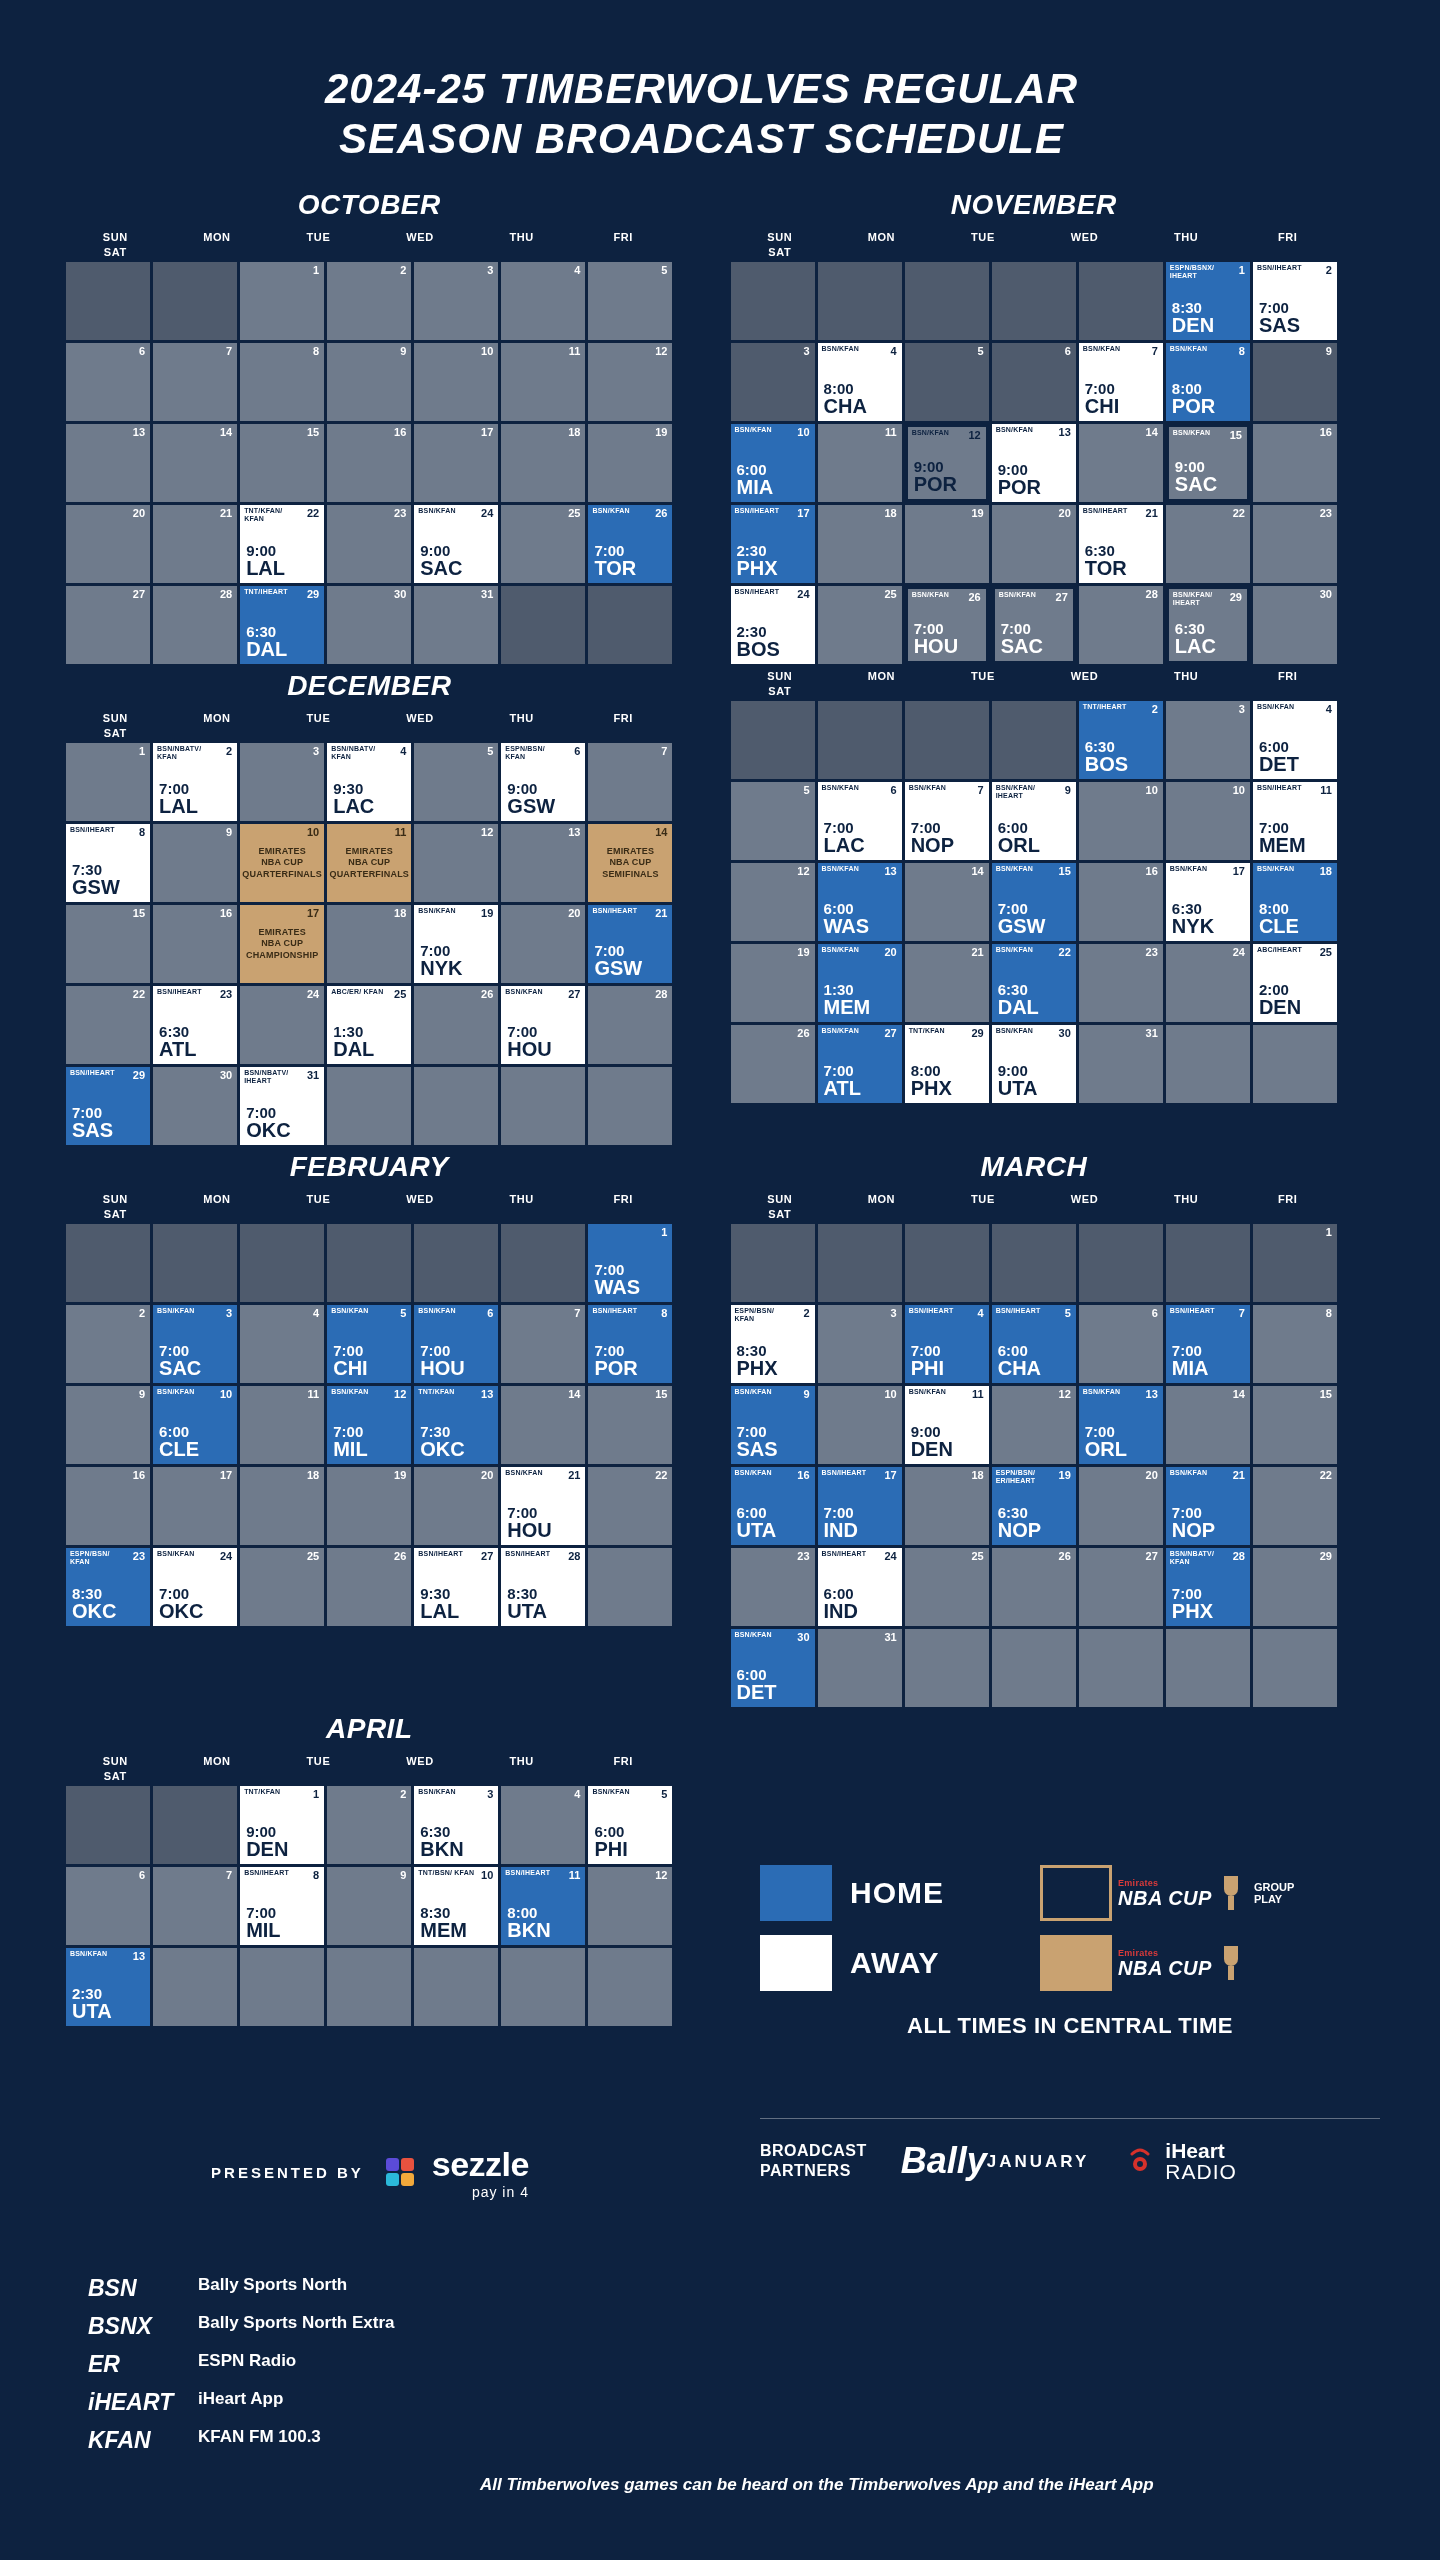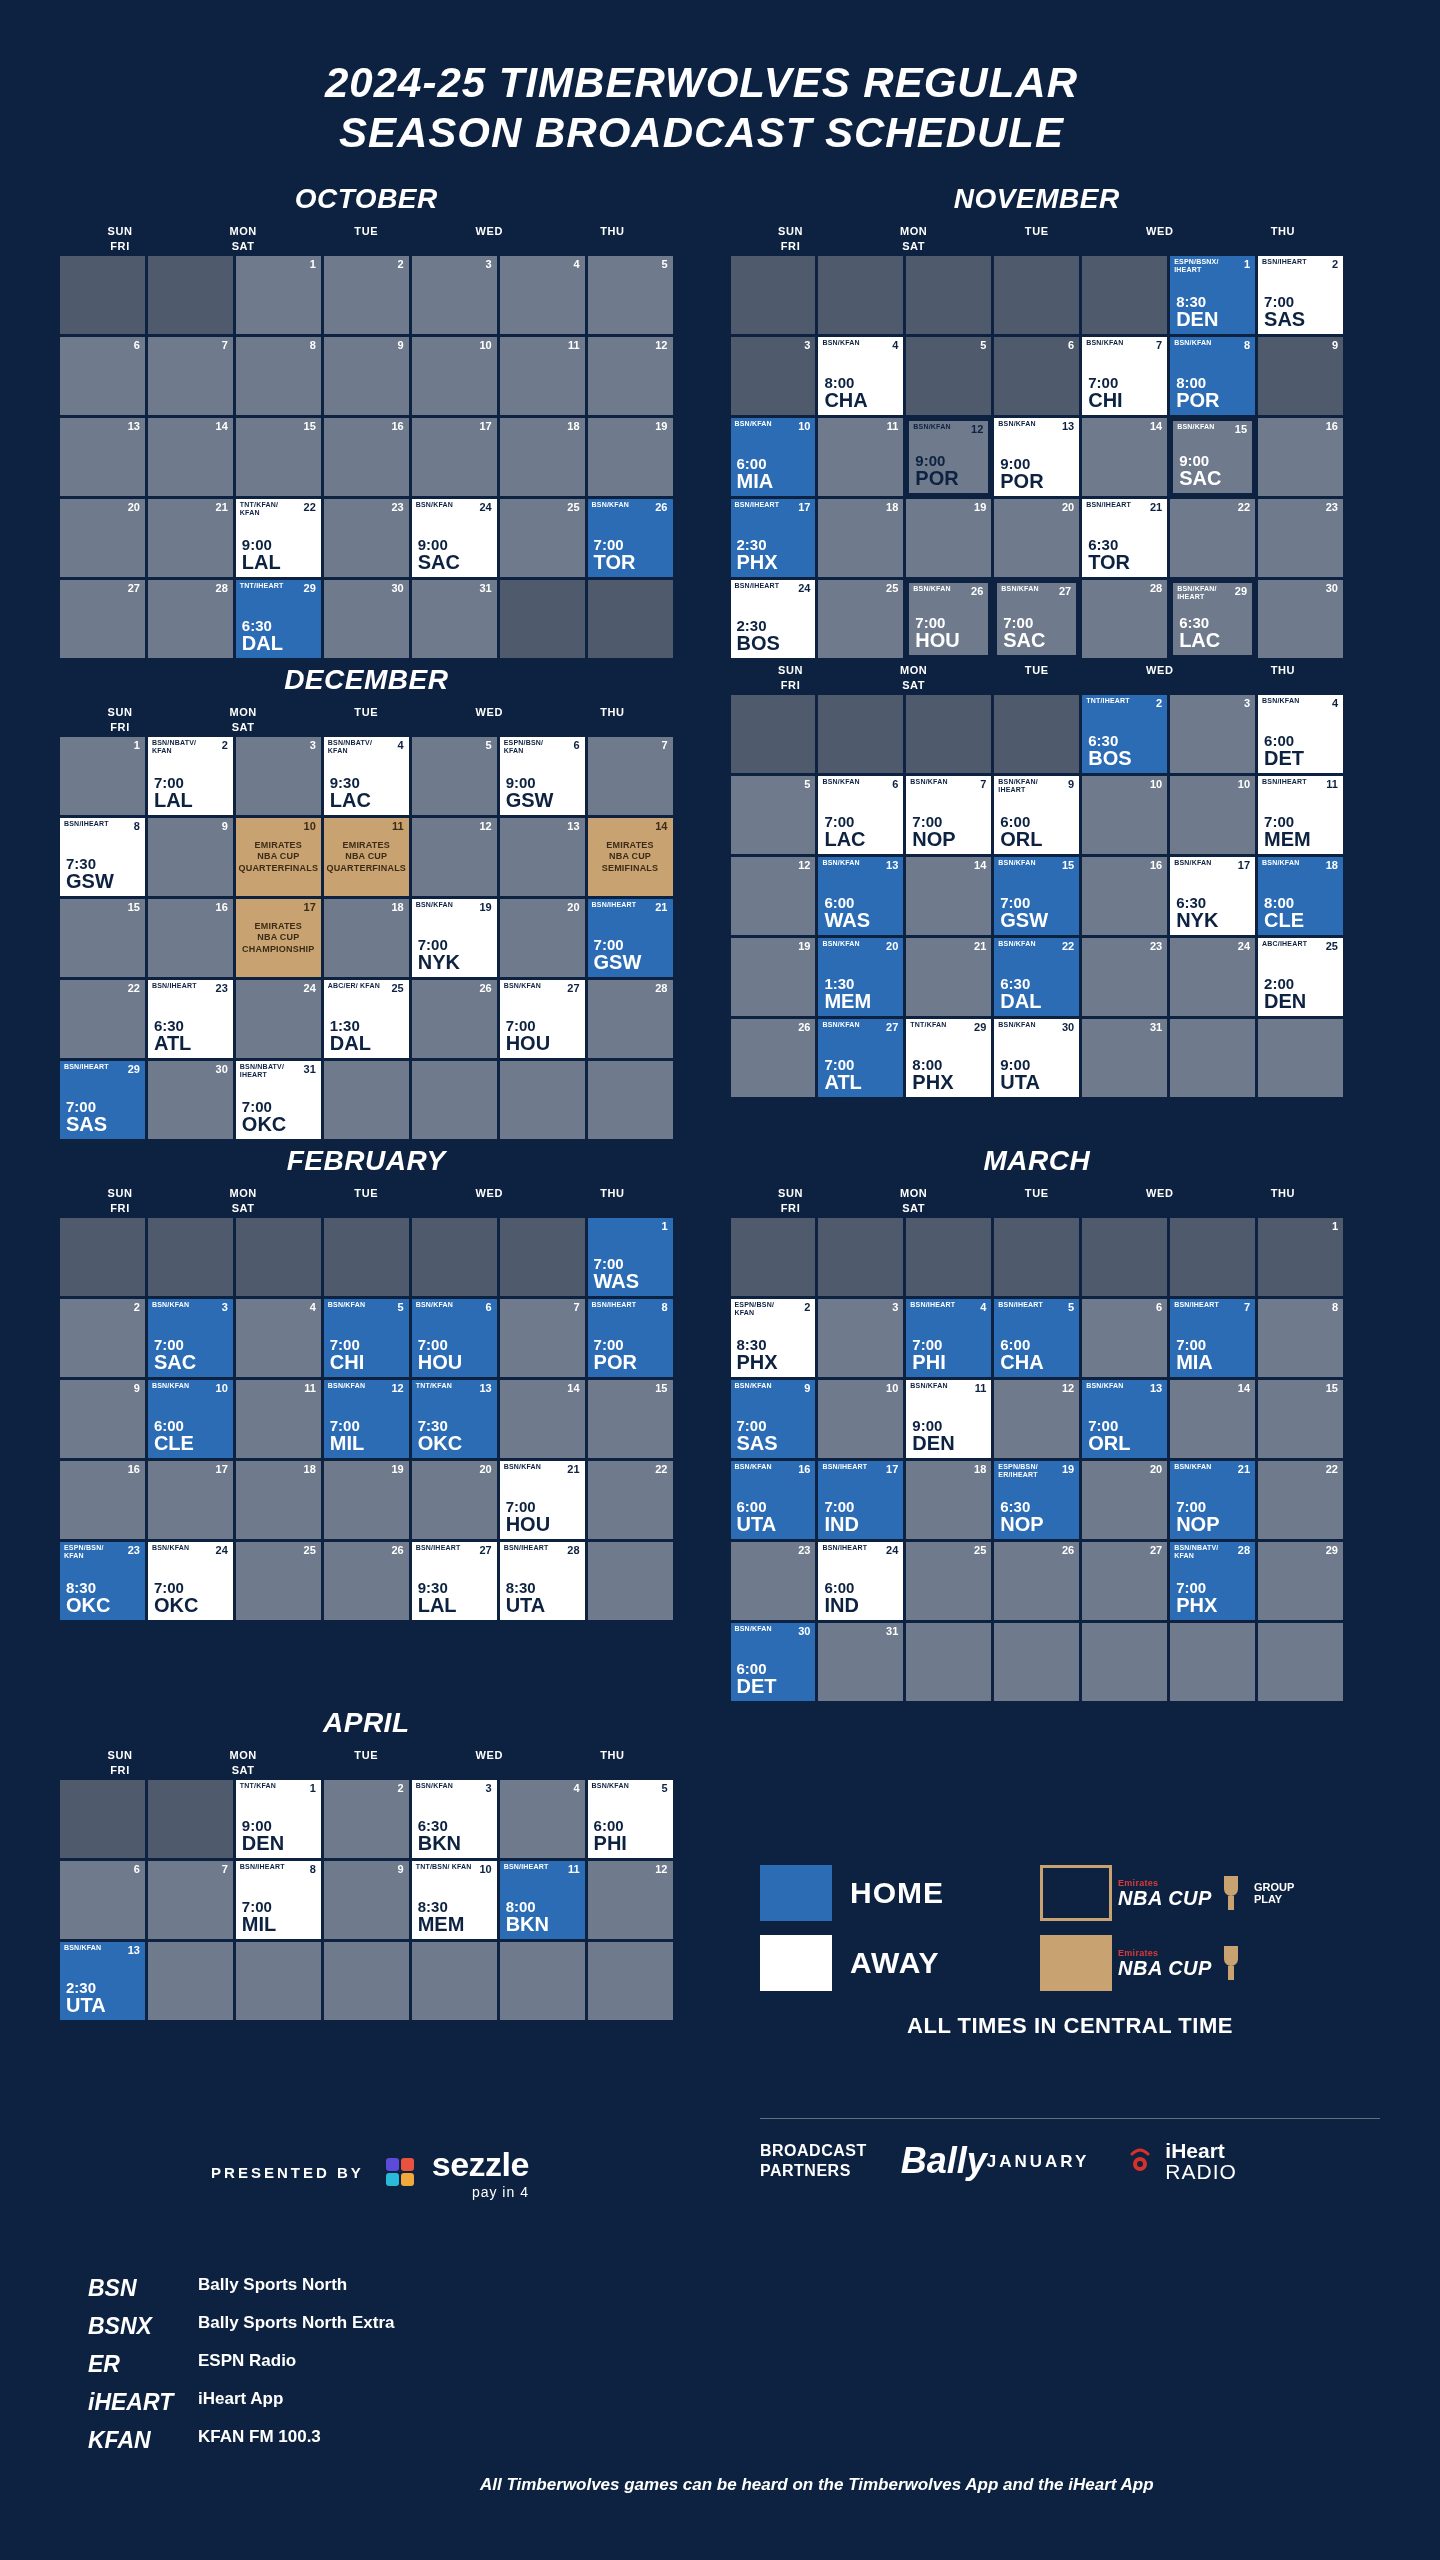--- a/index.html
+++ b/index.html
@@ -3,21 +3,21 @@
 <meta charset="utf-8">
 <style>
   * { box-sizing: border-box; margin: 0; padding: 0; }
   body {
     width: 1440px; height: 2560px;
     background: #0d2240;
     font-family: "Liberation Sans", sans-serif;
     color: #ffffff;
     overflow: hidden;
   }
-  .page { position: relative; width: 1403px; height: 2560px; padding: 0; }
+  .page { position: relative; width: 1403px; height: 2560px; padding: 6px; }
 
   .title {
     text-align: center;
     font-weight: bold;
     font-style: italic;
     font-size: 42px;
     letter-spacing: 1px;
     line-height: 1.18;
     padding-top: 58px;
   }
@@ -34,21 +34,21 @@
   .month-name {
     text-align: center;
     font-weight: bold;
     font-style: italic;
     font-size: 28px;
     letter-spacing: 0.5px;
     margin-bottom: 10px;
   }
   .dow-row {
     display: grid;
-    grid-template-columns: repeat(5, 1fr);
+    grid-template-columns: repeat(6, 1fr);
     gap: 3px;
     margin-bottom: 4px;
   }
   .dow {
     text-align: center;
     font-size: 11px;
     font-weight: bold;
     letter-spacing: 0.6px;
     color: #ffffff;
   }

